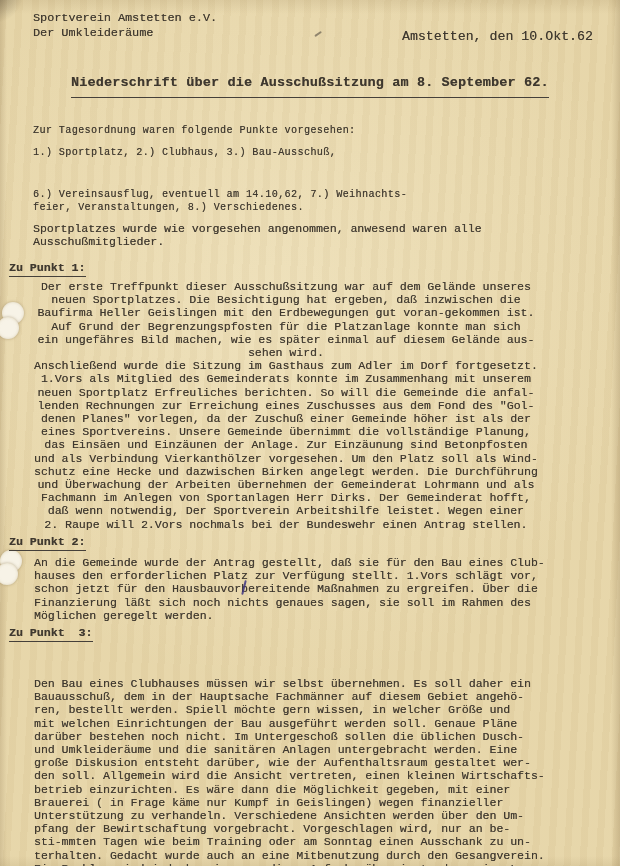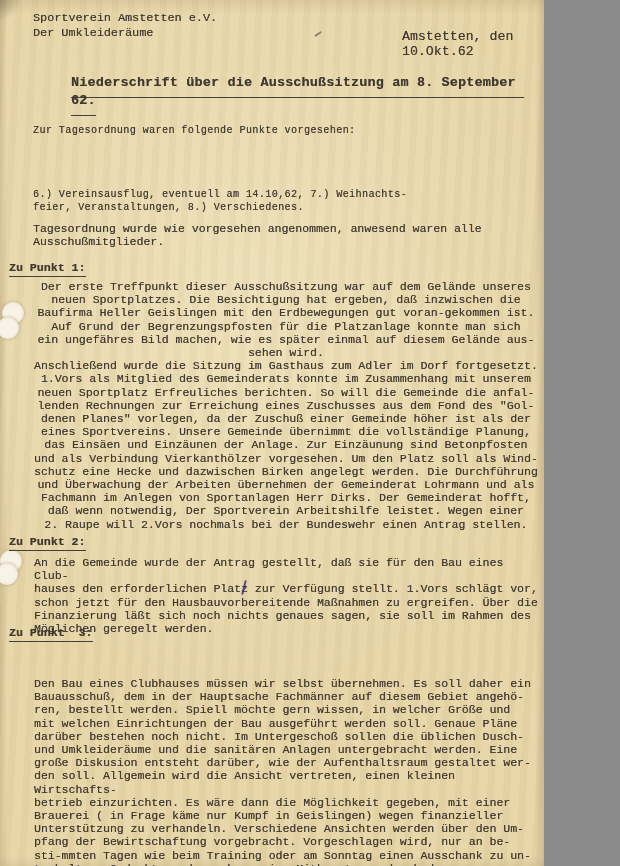--- a/index.html
+++ b/index.html
@@ -1,17 +1,17 @@
 <!DOCTYPE html>
 <html><head>
 <meta charset="utf-8">
 <style>
   html,body { margin:0; padding:0; background:#8a8a8a; }
   .page {
-    position:relative; width:544px; height:866px; overflow:hidden;
+    position:relative; width:620px; height:866px; overflow:hidden;
     font-family:"Liberation Mono","DejaVu Sans Mono",monospace;
     color:#3e382f;
     background:
       linear-gradient(90deg, rgba(125,100,60,.20), rgba(125,100,60,0) 7px),
       linear-gradient(270deg, rgba(125,100,60,.24), rgba(125,100,60,0) 9px),
       linear-gradient(0deg, rgba(125,100,60,.10), rgba(125,100,60,0) 10px),
       linear-gradient(180deg, rgba(140,115,70,.14), rgba(140,115,70,0) 14px),
       repeating-linear-gradient(93deg, rgba(160,130,80,0.05) 0 7px, rgba(250,240,210,0.06) 7px 16px),
       radial-gradient(ellipse 80% 60% at 45% 35%, rgba(250,242,215,.38), rgba(250,242,215,0) 75%),
       #e6d5a8;
@@ -50,23 +50,24 @@
   <div class="hole" style="left:-4px; top:563px;"></div>
   <div class="pencil-tick"></div>
 
   <div class="txt hdr" style="left:33px; top:11px;">Sportverein Amstetten e.V.</div>
   <div class="txt hdr" style="left:33px; top:26px;">Der Umkleideräume</div>
   <div class="txt date" style="left:402px; top:13px;margin-top:16px;">Amstetten, den 10.Okt.62</div>
 
   <div class="txt" style="left:71px; top:73px;"><span class="doc-title">Niederschrift über die Ausschußsitzung am 8. September 62.</span></div>
 
   <div class="txt agenda" style="left:33px; top:124px;">Zur Tagesordnung waren folgende Punkte vorgesehen:</div>
+  <div class="txt agenda" style="left:33px; top:146px;">1.) Sportplatz, 2.) Clubhaus, 3.) Bau-Ausschuß,</div>
   <div class="txt agenda" style="left:33px; top:188px;">6.) Vereinsausflug, eventuell am 14.10,62, 7.) Weihnachts-
 feier, Veranstaltungen, 8.) Verschiedenes.</div>
-  <div class="txt bodytxt" style="left:33px; top:222px;">Tagesordnung wurde wie vorgesehen angenommen, anwesend waren alle
+  <div class="txt bodytxt" style="left:33px; top:222px;">Sportplatzes wurde wie vorgesehen angenommen, anwesend waren alle
 Ausschußmitglieder.</div>
 
   <div class="txt heading" style="left:9px; top:261px;"><span>Zu Punkt 1:</span></div>
   <div class="txt bodytxt" style="left:34px; top:280px;text-align:center;">Der erste Treffpunkt dieser Ausschußsitzung war auf dem Gelände unseres
 neuen Sportplatzes. Die Besichtigung hat ergeben, daß inzwischen die
 Baufirma Heller Geislingen mit den Erdbewegungen gut voran-gekommen ist.
 Auf Grund der Begrenzungspfosten für die Platzanlage konnte man sich
 ein ungefähres Bild machen, wie es später einmal auf diesem Gelände aus-
 sehen wird.
 Anschließend wurde die Sitzung im Gasthaus zum Adler im Dorf fortgesetzt.

